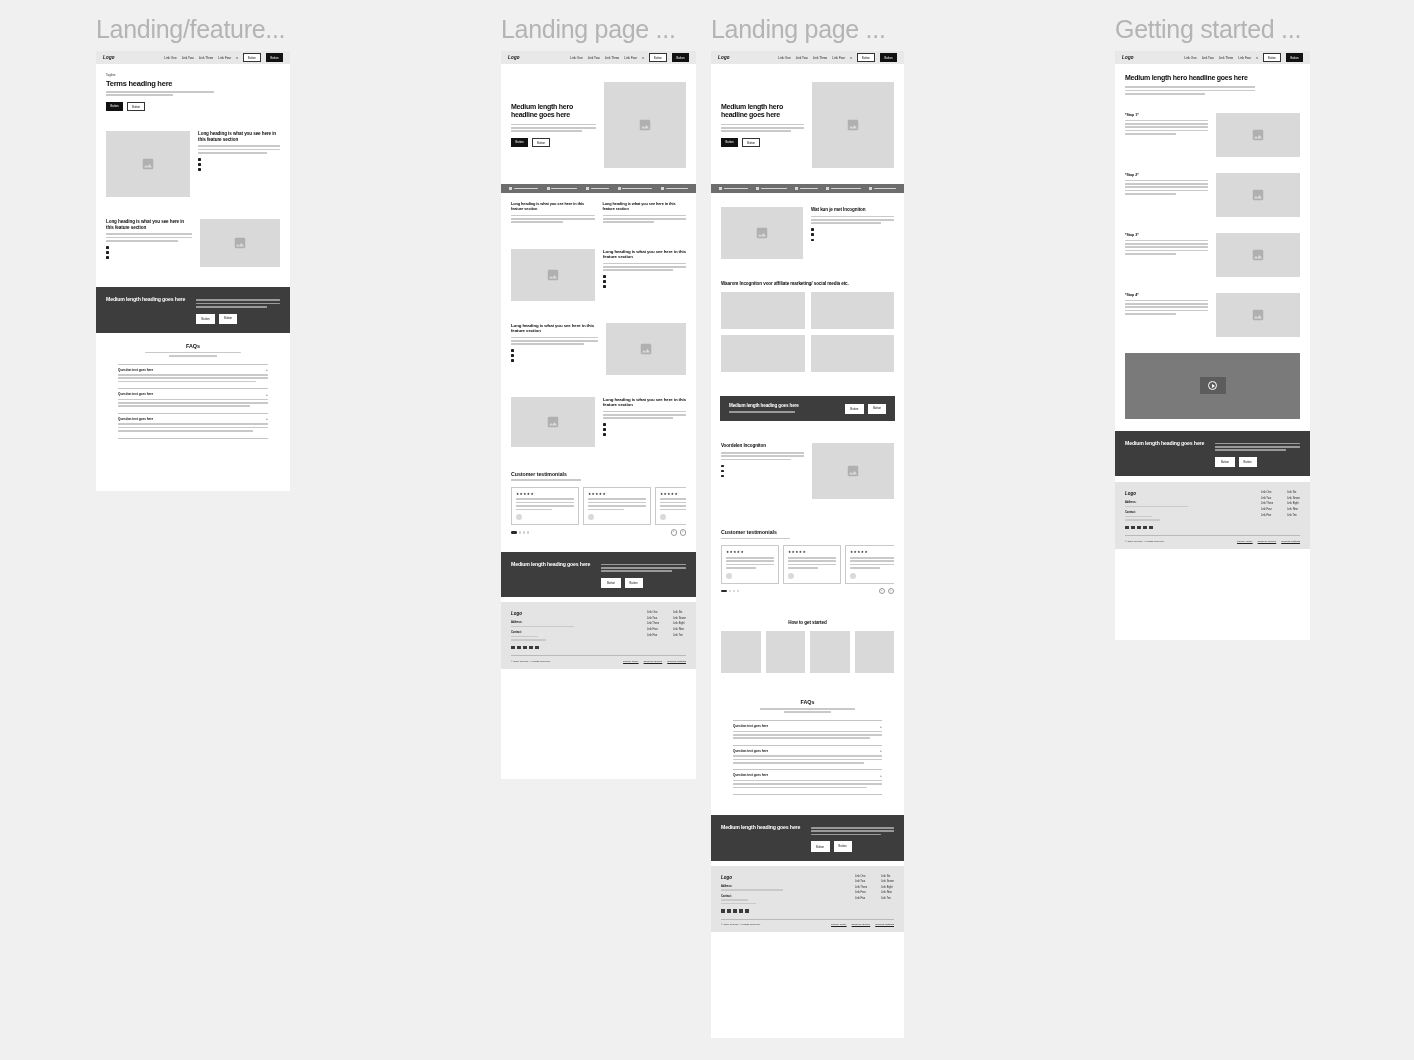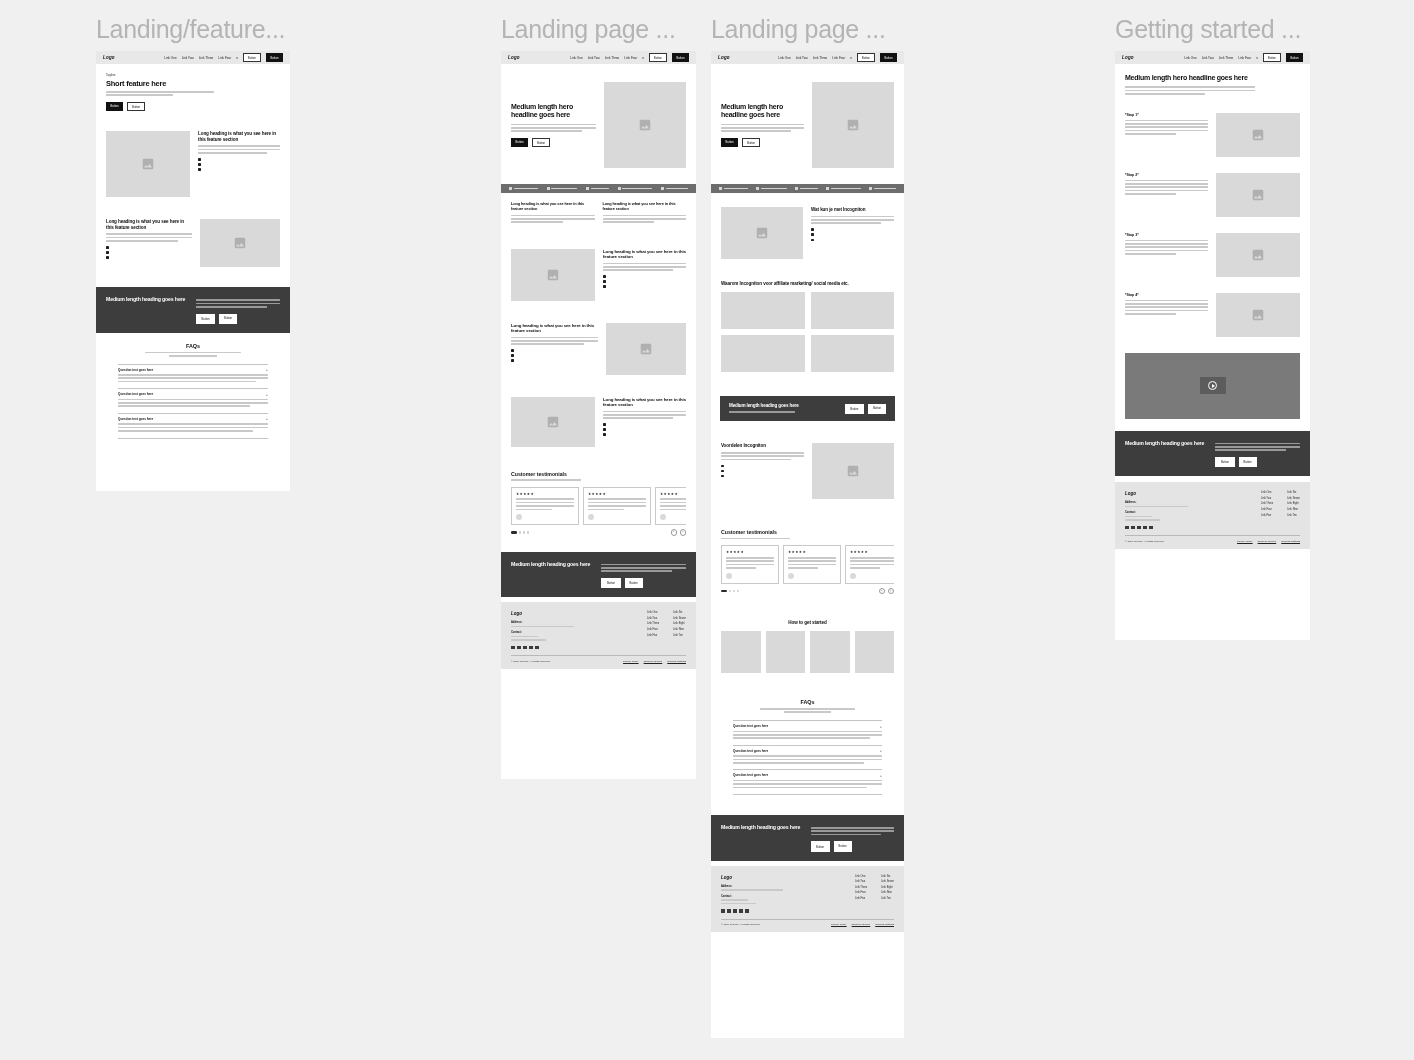--- a/index.html
+++ b/index.html
@@ -153,21 +153,21 @@
           <span class="nav-link">Link Three</span>
           <span class="nav-link">Link Four</span>
           <span class="nav-link">▾</span>
           <span class="btn-o">Button</span>
           <span class="btn-f">Button</span>
         </div>
       </div>
 
       <div class="pad" style="padding-bottom:4px;">
         <div class="eyebrow">Tagline</div>
-        <div class="h1" style="font-size:7.5px;line-height:9px;">Short feature here</div>
+        <div class="h1" style="font-size:7.5px;line-height:9px;">Terms heading here</div>
         <div class="lines" style="width:62%;">
           <div class="ln"></div>
           <div class="ln s"></div>
         </div>
         <div class="btnrow">
           <span class="btn-f">Button</span>
           <span class="btn-o">Button</span>
         </div>
       </div>
 

